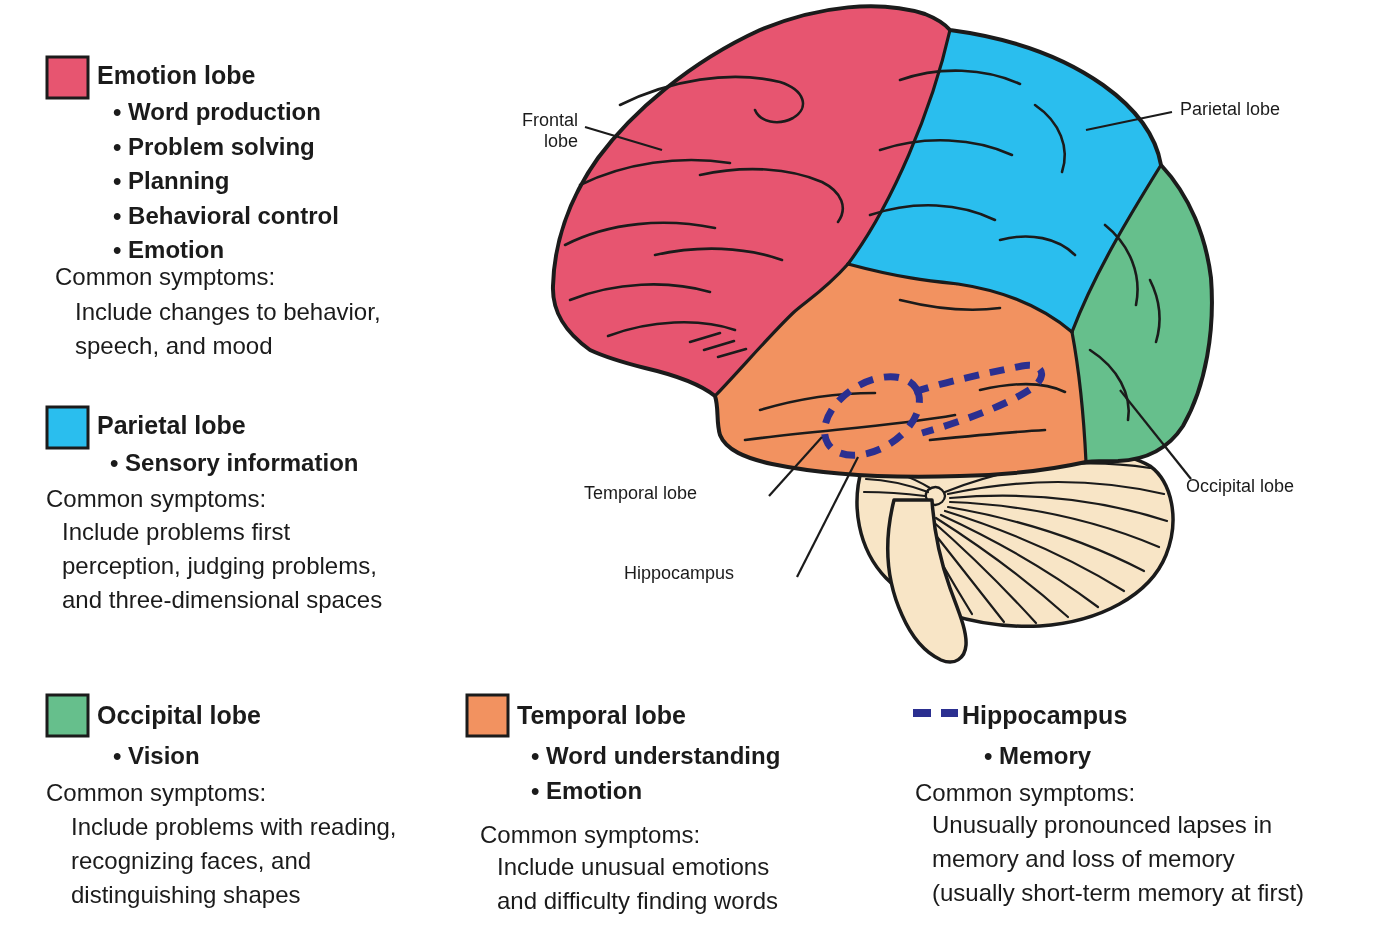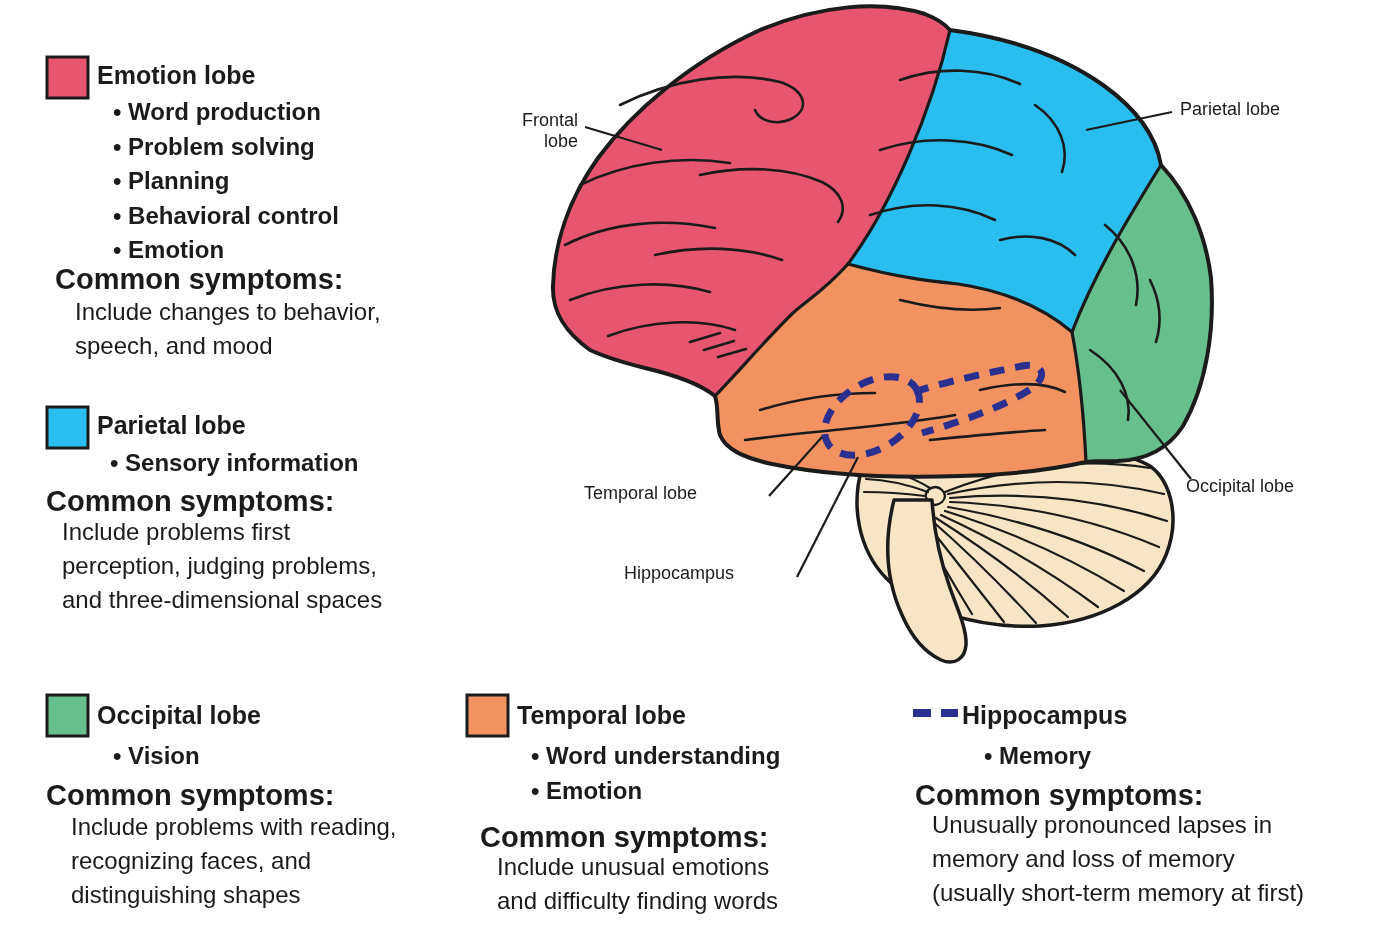--- a/index.html
+++ b/index.html
@@ -4,21 +4,21 @@
 <style>
   html,body{margin:0;padding:0;background:#fff;}
   .canvas{position:relative;width:1396px;height:935px;background:#ffffff;overflow:hidden;
           font-family:"Liberation Sans",sans-serif;color:#1b1b1b;}
   .abs{position:absolute;}
   .legend-block{position:absolute;}
   .legend-title{position:absolute;font-size:25px;font-weight:bold;white-space:nowrap;}
   .bullet-list{position:absolute;margin:0;padding:0;list-style:none;}
   .bullet-list li{font-size:24px;line-height:34.5px;white-space:nowrap;font-weight:bold;}
   .bullet-list li::before{content:"\2022\00a0";}
-  .symptoms-heading{position:absolute;font-size:29px;font-weight:bold;white-space:nowrap;}
+  .symptoms-heading{position:absolute;font-size:24px;font-weight:normal;white-space:nowrap;}
   .symptom-line{position:absolute;font-size:24px;white-space:nowrap;}
   .diagram-label{position:absolute;font-size:18px;white-space:nowrap;}
   svg{display:block;}
 </style>
 </head>
 <body>
 
 <div class="canvas">
 
   <svg class="abs" style="left:0;top:0;" width="1396" height="935" viewBox="0 0 1396 935">

